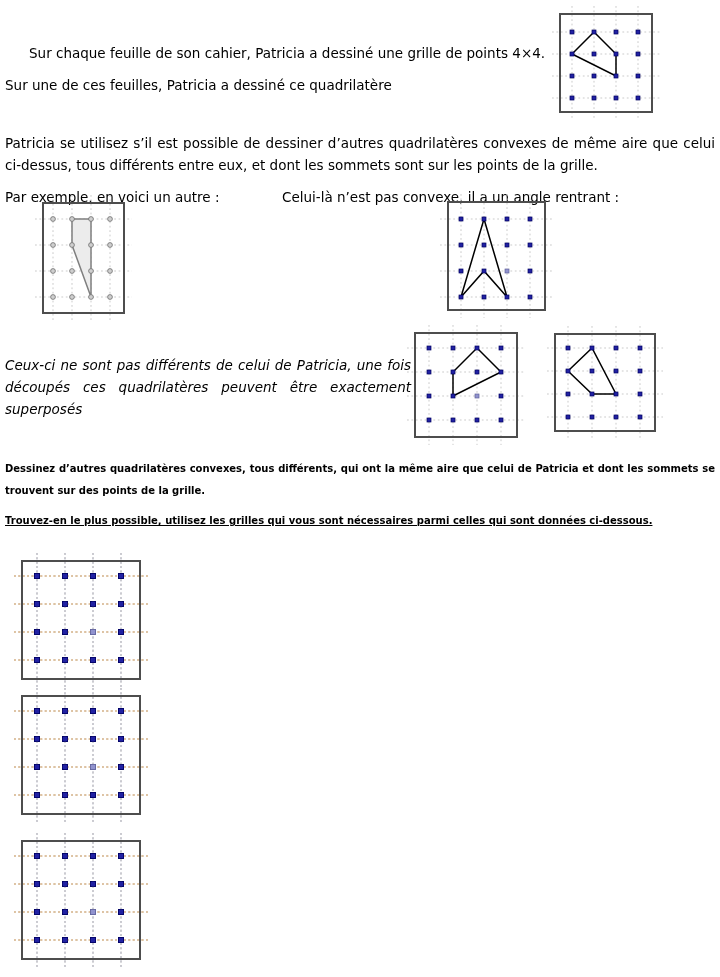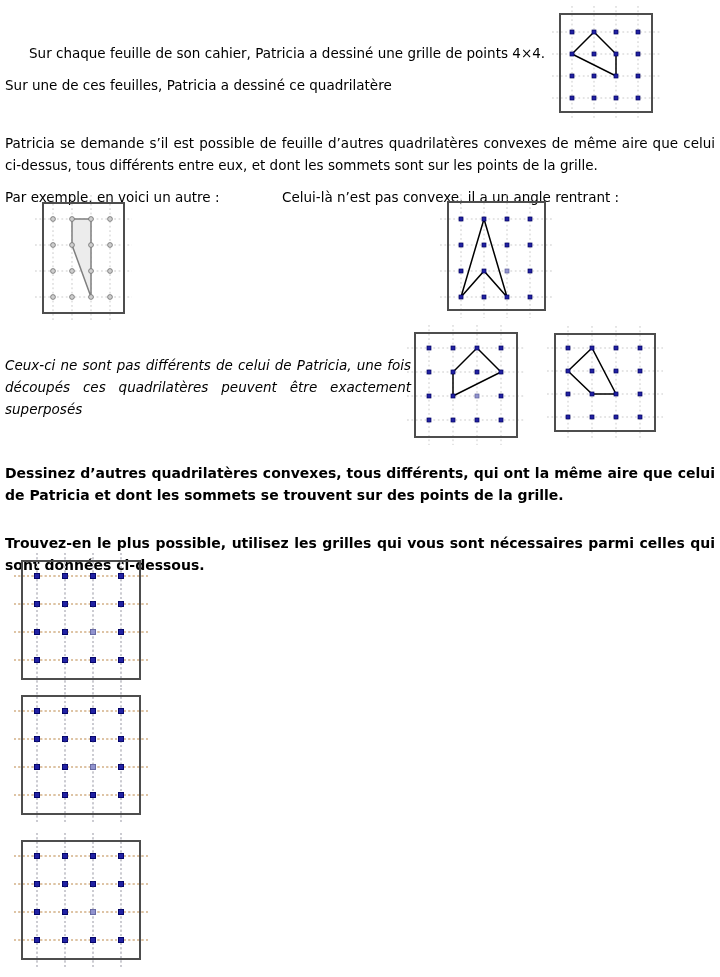--- a/index.html
+++ b/index.html
@@ -1,29 +1,29 @@
 <!DOCTYPE html>
 <html><head>
 <meta charset="utf-8">
 <style>
   html,body{margin:0;padding:0;background:#ffffff;}
   body{width:720px;height:977px;position:relative;font-family:"DejaVu Sans",sans-serif;color:#000;overflow:hidden;}
   .txt{position:absolute;left:5px;width:710px;font-size:13.5px;line-height:22px;}
   .just{text-align:justify;}
-  .bold{font-weight:bold;font-size:14px;}
+  .bold{font-weight:bold;font-size:10px;}
   .fig{position:absolute;}
   .fig svg{display:block;overflow:visible;}
   #p1{top:28px;margin-left:24px;}
   #p2{top:60px;width:470px;}
   #p3{top:118px;}
   #cap-left{top:172px;width:280px;}
   #cap-right{top:172px;left:282px;width:420px;}
   #sup-text{top:340px;width:406px;font-style:italic;}
   #task1{top:448px;}
-  #task2{top:518px;}
+  #task2{top:500px;text-decoration:underline;}
   .fig-patricia{left:552px;top:6px;}
   .fig-shaded{left:35px;top:195px;}
   .fig-nonconvex{left:440px;top:194px;}
   .fig-sup1{left:407px;top:325px;}
   .fig-sup2{left:547px;top:326px;}
   #answers{position:absolute;left:14px;top:553px;width:692px;height:424px;}
   .answer-row{position:absolute;left:0;width:692px;display:flex;justify-content:space-between;}
   #row-1{top:0;}
   #row-2{top:135px;}
   #row-3{top:280px;}
@@ -58,21 +58,21 @@
       <rect x="40" y="68" width="4" height="4" fill="#2121a3" stroke="#000060" stroke-width="0.7"></rect>
       <rect x="62" y="68" width="4" height="4" fill="#2121a3" stroke="#000060" stroke-width="0.7"></rect>
       <rect x="84" y="68" width="4" height="4" fill="#2121a3" stroke="#000060" stroke-width="0.7"></rect>
       <rect x="18" y="90" width="4" height="4" fill="#2121a3" stroke="#000060" stroke-width="0.7"></rect>
       <rect x="40" y="90" width="4" height="4" fill="#2121a3" stroke="#000060" stroke-width="0.7"></rect>
       <rect x="62" y="90" width="4" height="4" fill="#2121a3" stroke="#000060" stroke-width="0.7"></rect>
       <rect x="84" y="90" width="4" height="4" fill="#2121a3" stroke="#000060" stroke-width="0.7"></rect>
     </svg>
   </div>
 
-<p id="p3" class="txt just">Patricia se demande s’il est possible de feuille d’autres quadrilatères convexes de même aire que celui ci-dessus, tous différents entre eux, et dont les sommets sont sur les points de la grille.</p>
+<p id="p3" class="txt just">Patricia se utilisez s’il est possible de dessiner d’autres quadrilatères convexes de même aire que celui ci-dessus, tous différents entre eux, et dont les sommets sont sur les points de la grille.</p>
 
 <p id="cap-left" class="txt">Par exemple, en voici un autre :</p>
 <p id="cap-right" class="txt">Celui-là n’est pas convexe, il a un angle rentrant :</p>
 
 <div class="fig fig-shaded">
     <svg width="97" height="126" viewBox="0 0 97 126">
       <line x1="0" y1="24" x2="97" y2="24" stroke="#cbcbcb" stroke-width="1" stroke-dasharray="1.8 2.6"></line>
       <line x1="0" y1="50" x2="97" y2="50" stroke="#cbcbcb" stroke-width="1" stroke-dasharray="1.8 2.6"></line>
       <line x1="0" y1="76" x2="97" y2="76" stroke="#cbcbcb" stroke-width="1" stroke-dasharray="1.8 2.6"></line>
       <line x1="0" y1="102" x2="97" y2="102" stroke="#cbcbcb" stroke-width="1" stroke-dasharray="1.8 2.6"></line>

